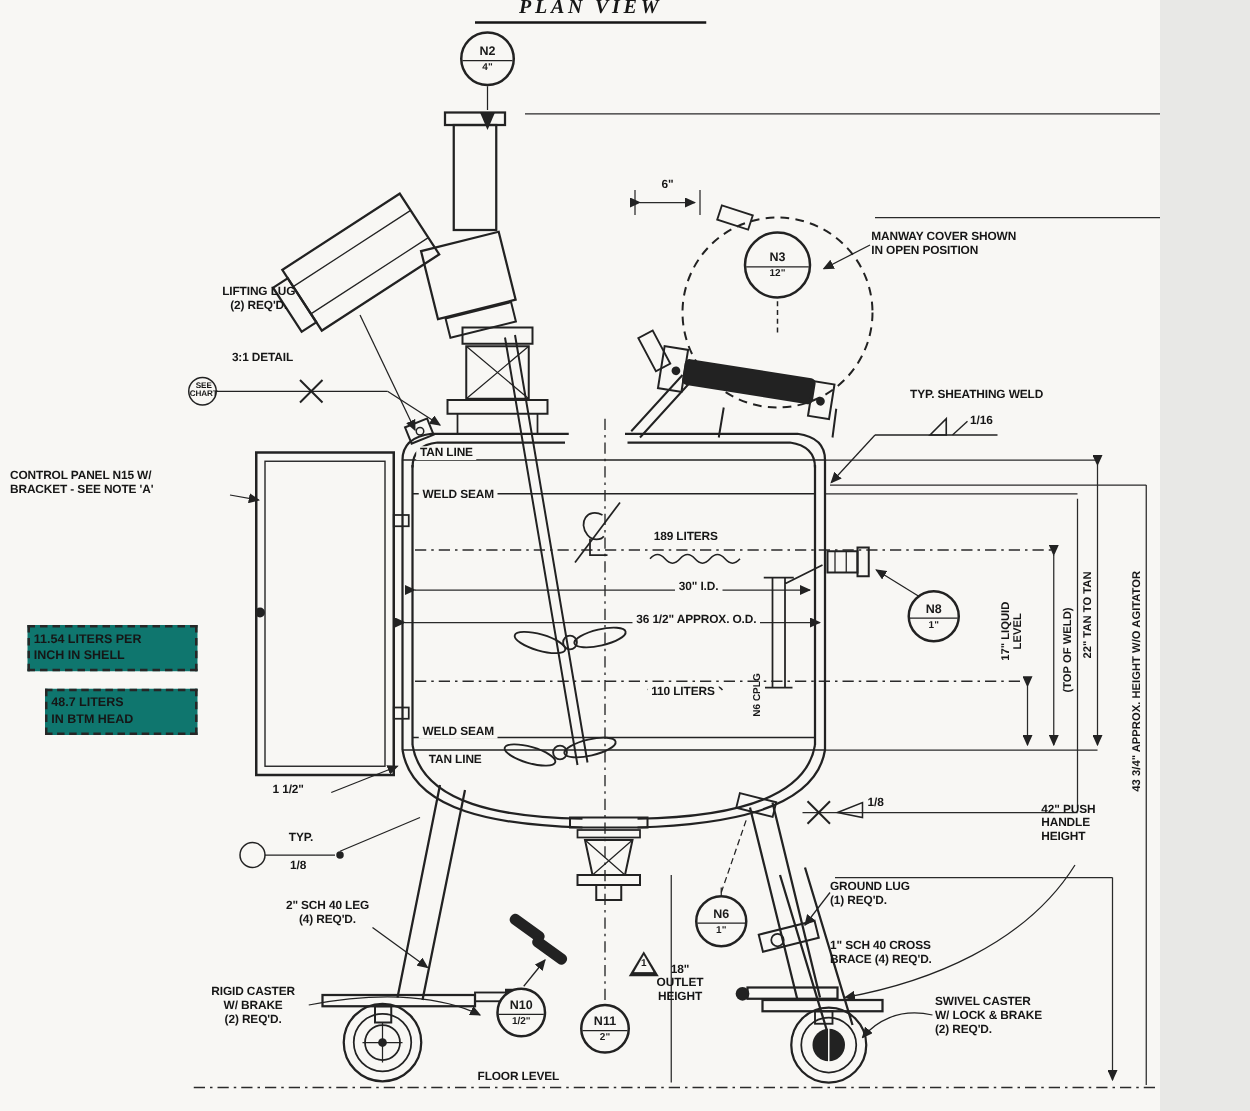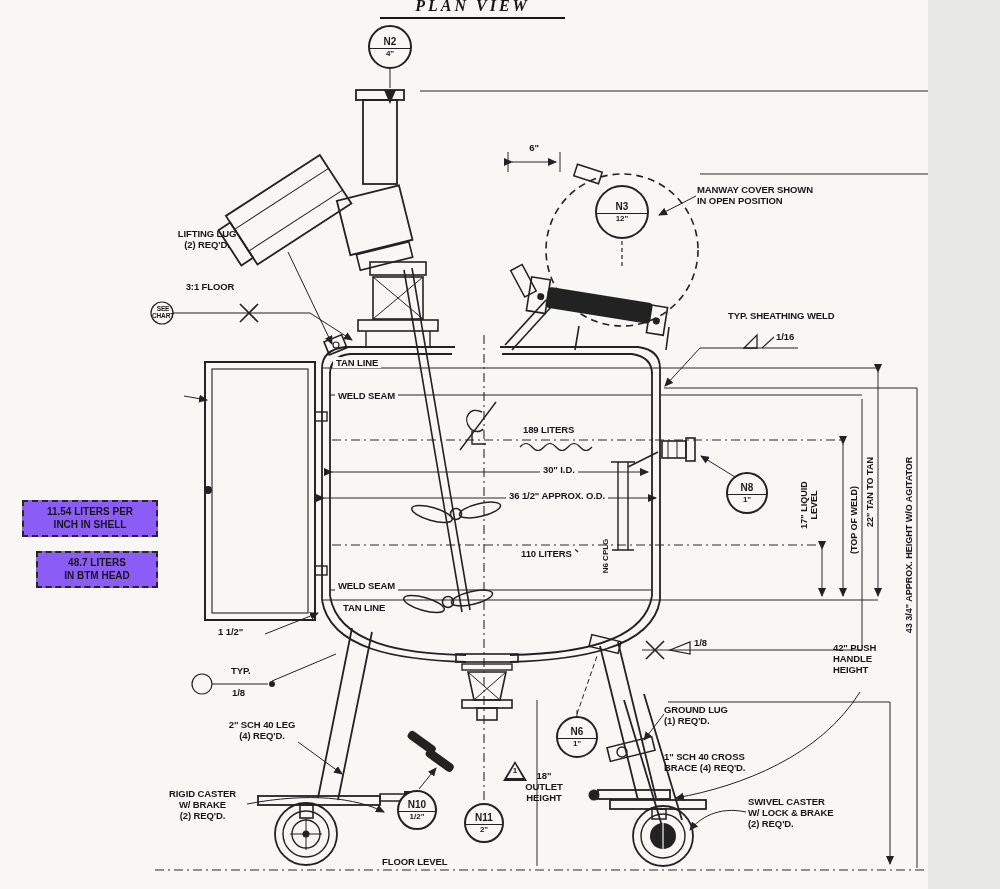--- a/index.html
+++ b/index.html
@@ -10,23 +10,23 @@
        white-space:pre-line;letter-spacing:-0.1px;}
   .ctr{text-align:center;}
   .masked{background:#f8f7f4;padding:0 3px;}
   .tiny{font-size:6.5px;line-height:1.05;font-weight:700;}
   .vlabel{position:absolute;transform:translate(-50%,-50%) rotate(-90deg);white-space:nowrap;
           font:600 9px/1.1 "Liberation Sans",sans-serif;color:#161616;}
   .vml{white-space:pre-line;text-align:center;}
   .title{position:absolute;left:380px;top:-3px;width:185px;text-align:center;
          font:italic 700 16px/1.1 "Liberation Serif",serif;letter-spacing:3px;
          border-bottom:2.5px solid #161616;padding-bottom:2px;color:#161616;}
-  .box{position:absolute;border:2px dashed #262626;text-align:center;
+  .box{position:absolute;border:2px dashed #262626;
        font:700 10px/1.25 "Liberation Sans",sans-serif;padding:4px 3px;white-space:pre-line;
-       background:#8b5cf6;color:#161616;}
+       background:#0f766e;color:#161616;}
   .box.solid{border:2.5px solid #262626;font-size:9.5px;}
   .nozzle{position:absolute;border:2px solid #222;border-radius:50%;display:flex;
           flex-direction:column;background:#f8f7f4;box-sizing:border-box;}
   .nozzle .ntag{flex:1.15;border-bottom:1.6px solid #222;display:flex;align-items:flex-end;
           justify-content:center;font:700 10px/1 "Liberation Sans",sans-serif;padding-bottom:1px;}
   .nozzle .nsize{flex:1;display:flex;align-items:flex-start;justify-content:center;
           font:700 8px/1 "Liberation Sans",sans-serif;padding-top:1px;}
   .tri{position:absolute;width:0;height:0;border-left:12px solid transparent;
        border-right:12px solid transparent;border-bottom:20px solid #222;}
   .tri i{position:absolute;left:-8px;top:3px;width:16px;height:14px;background:#f8f7f4;
@@ -274,23 +274,25 @@
   <span class="ntag">N10</span>
   <span class="nsize">1/2"</span>
 </div>
 <div class="nozzle" style="left:464px;top:803px;width:40px;height:40px">
   <span class="ntag">N11</span>
   <span class="nsize">2"</span>
 </div>
 
 <div class="lbl ctr" style="left:148px;top:228px;width:118px">LIFTING LUG
 (2) REQ'D.</div>
-<div class="lbl ctr" style="left:160px;top:281px;width:100px">3:1 FLOOR</div>
+<div class="lbl ctr" style="left:160px;top:281px;width:100px">3:1 DETAIL</div>
 <div class="lbl tiny ctr" style="left:147px;top:306px;width:32px">SEE
 CHART</div>
+<div class="lbl" style="left:8px;top:375px;width:180px">CONTROL PANEL N15 W/
+BRACKET - SEE NOTE 'A'</div>
 <div class="box" style="left:22px;top:500px;width:126px">11.54 LITERS PER
 INCH IN SHELL</div>
 <div class="box" style="left:36px;top:551px;width:112px">48.7 LITERS
 IN BTM HEAD</div>
 
 <div class="lbl masked" style="left:333px;top:357px">TAN LINE</div>
 <div class="lbl masked" style="left:335px;top:390px">WELD SEAM</div>
 <div class="lbl masked" style="left:520px;top:424px">189 LITERS</div>
 <div class="lbl masked" style="left:540px;top:464px">30" I.D.</div>
 <div class="lbl masked" style="left:506px;top:490px">36 1/2" APPROX. O.D.</div>

